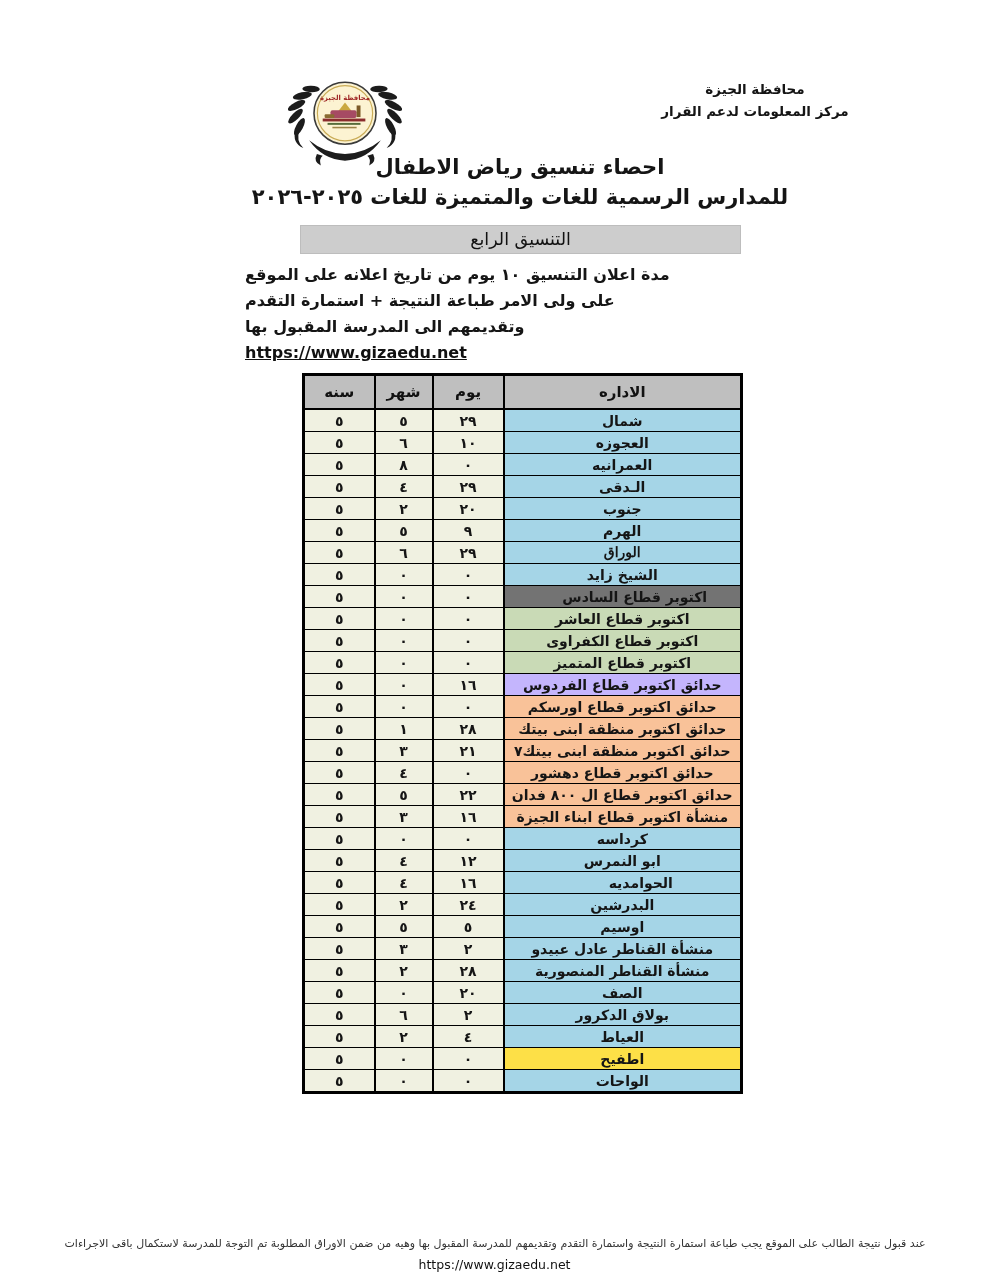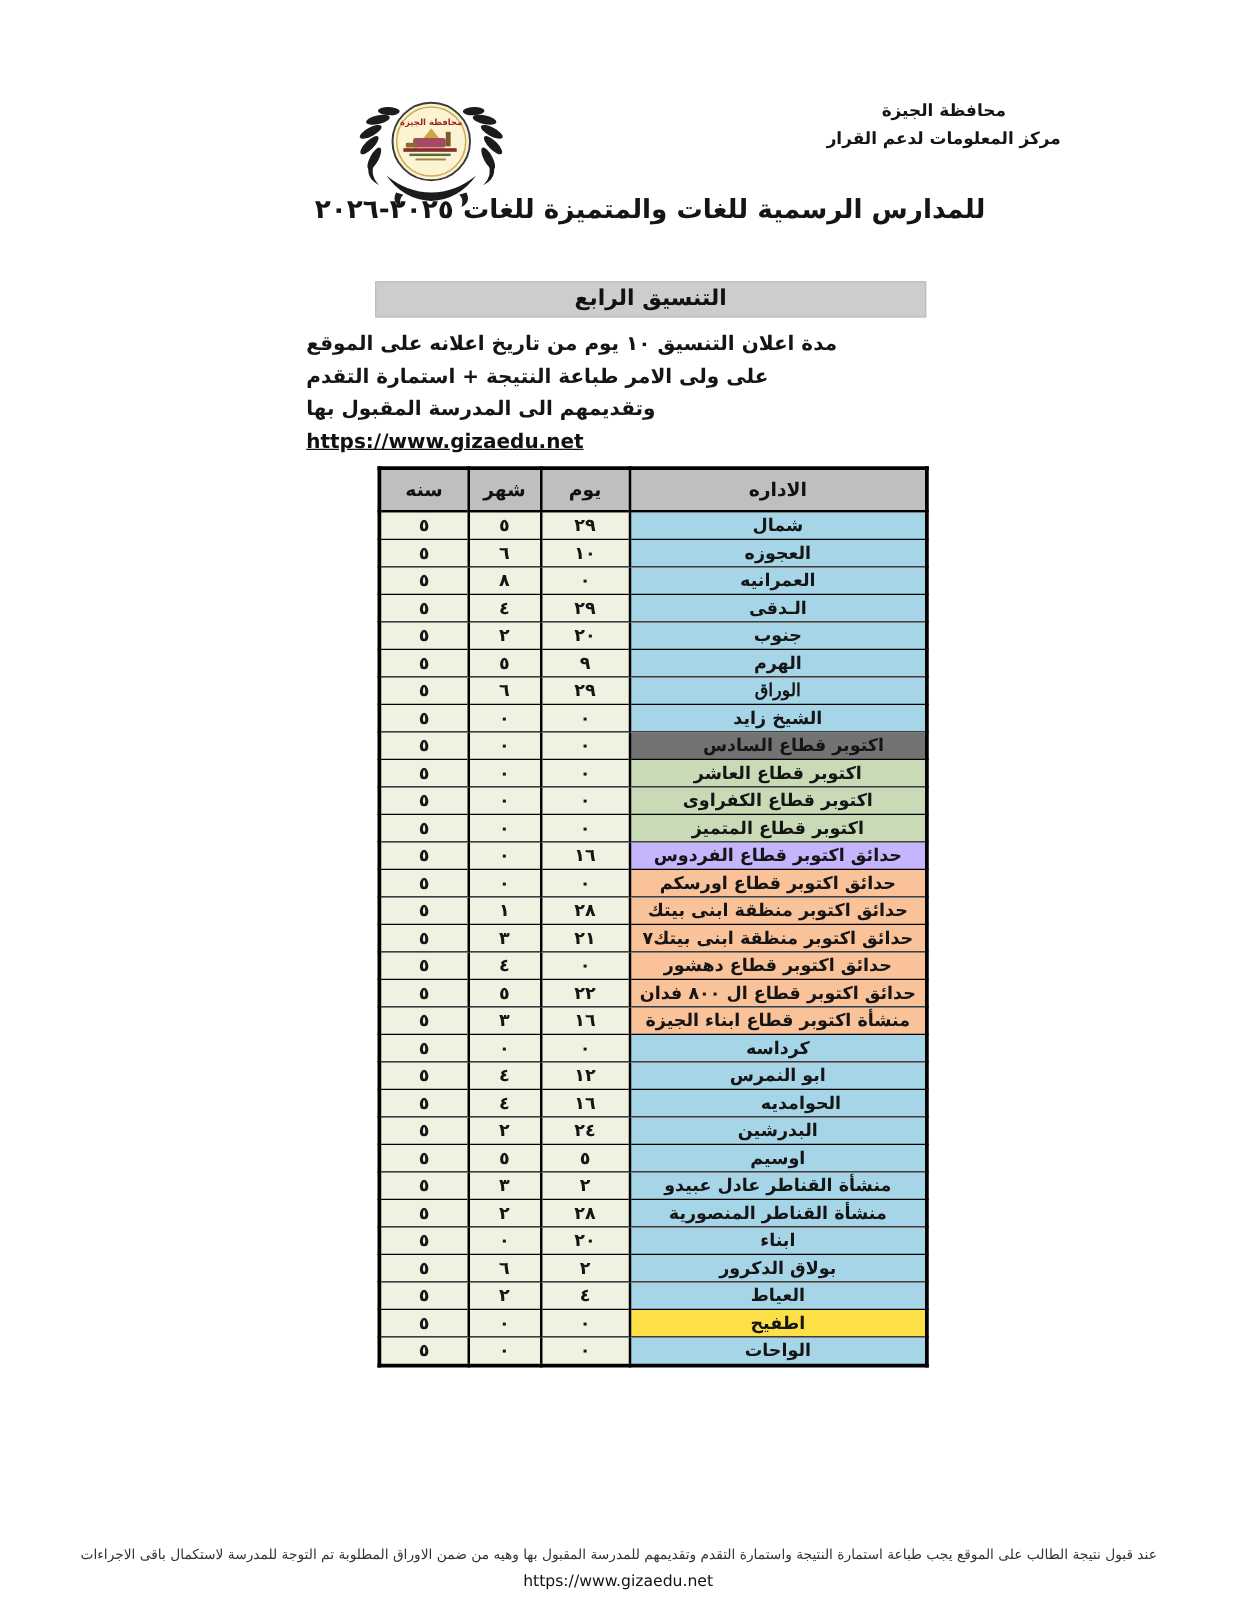--- a/index.html
+++ b/index.html
@@ -16,21 +16,21 @@
   .logo{position:absolute;top:72px;left:282px;width:126px;height:96px;}
   
   .title-block{
     position:absolute;top:152px;left:225px;width:590px;
     text-align:center;direction:rtl;font-weight:bold;font-size:21px;line-height:30px;color:#151515;
   }
   
   .banner{
     position:absolute;top:225px;left:300px;width:441px;height:29px;
     background:#cdcdcd;border:1px solid #bdbdbd;box-sizing:border-box;
-    text-align:center;direction:rtl;font-weight:bold;font-size:17.5px;line-height:27px;color:#111;
+    text-align:center;direction:rtl;font-weight:normal;font-size:17.5px;line-height:27px;color:#111;
   }
   
   .notice{
     position:absolute;top:262px;left:245px;width:550px;
     text-align:left;direction:rtl;font-weight:bold;font-size:16px;line-height:26px;color:#151515;
   }
   .notice a{color:#111;text-decoration:underline;font-weight:bold;}
   
   table.coord{
     position:absolute;top:373px;left:302px;width:438px;
@@ -100,20 +100,21 @@
         <rect x="44" y="43" width="10" height="4" rx="1" fill="#8a6b31"></rect>
         <rect x="77" y="34" width="4" height="12" fill="#7c5a28"></rect>
         <rect x="42" y="47.5" width="44" height="3" fill="#8a2c2c"></rect>
         <rect x="47" y="52" width="34" height="2" fill="#556b3a"></rect>
         <rect x="52" y="56" width="25" height="1.6" fill="#9c8347"></rect>
       </g>
     </svg>
   </div>
 
   <div class="title-block">
+    <div>احصاء تنسيق رياض الاطفال</div>
     <div>للمدارس الرسمية للغات والمتميزة للغات ٢٠٢٥-٢٠٢٦</div>
   </div>
 
   <div class="banner">التنسيق الرابع</div>
 
   <div class="notice">
     <div>مدة اعلان التنسيق ١٠ يوم من تاريخ اعلانه على الموقع</div>
     <div>على ولى الامر طباعة النتيجة + استمارة التقدم</div>
     <div>وتقديمهم الى المدرسة المقبول بها</div>
     <div><a href="#">https://www.gizaedu.net</a></div>
@@ -285,21 +286,21 @@
           <td style="background: rgb(240, 241, 225);">٣</td>
           <td style="background: rgb(240, 241, 225);">٥</td>
         </tr>
         <tr>
           <td style="background: rgb(165, 213, 231);">منشأة القناطر المنصورية</td>
           <td style="background: rgb(240, 241, 225);">٢٨</td>
           <td style="background: rgb(240, 241, 225);">٢</td>
           <td style="background: rgb(240, 241, 225);">٥</td>
         </tr>
         <tr>
-          <td style="background: rgb(165, 213, 231);">ابناء</td>
+          <td style="background: rgb(165, 213, 231);">الصف</td>
           <td style="background: rgb(240, 241, 225);">٢٠</td>
           <td style="background: rgb(240, 241, 225);">٠</td>
           <td style="background: rgb(240, 241, 225);">٥</td>
         </tr>
         <tr>
           <td style="background: rgb(165, 213, 231);">بولاق الدكرور</td>
           <td style="background: rgb(240, 241, 225);">٢</td>
           <td style="background: rgb(240, 241, 225);">٦</td>
           <td style="background: rgb(240, 241, 225);">٥</td>
         </tr>

